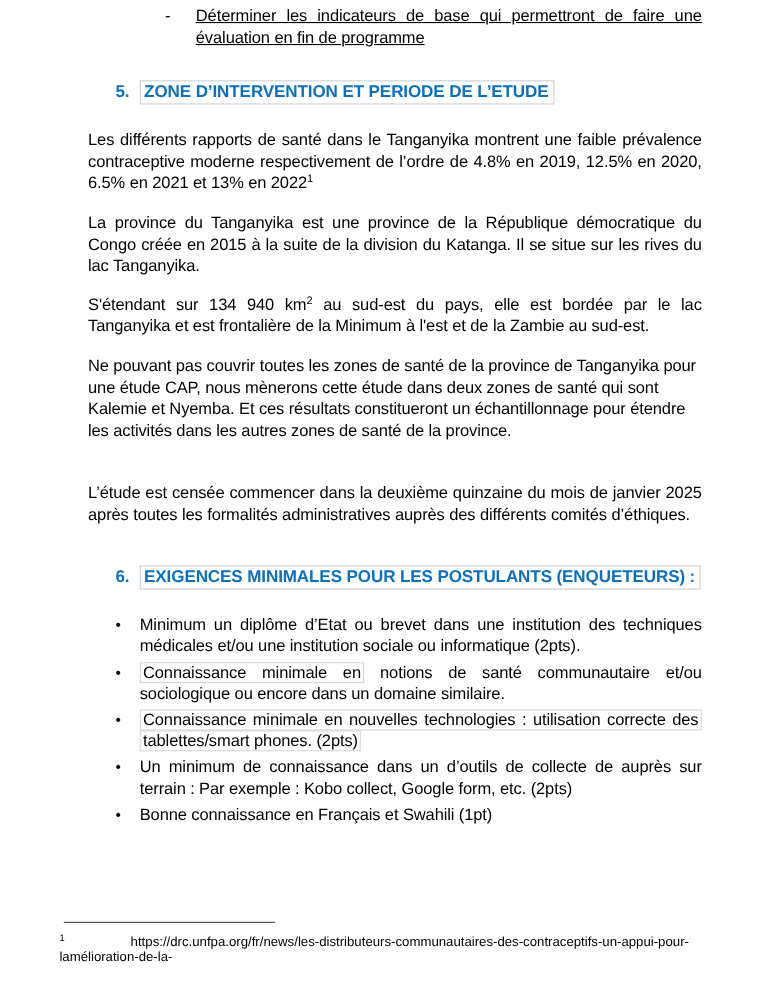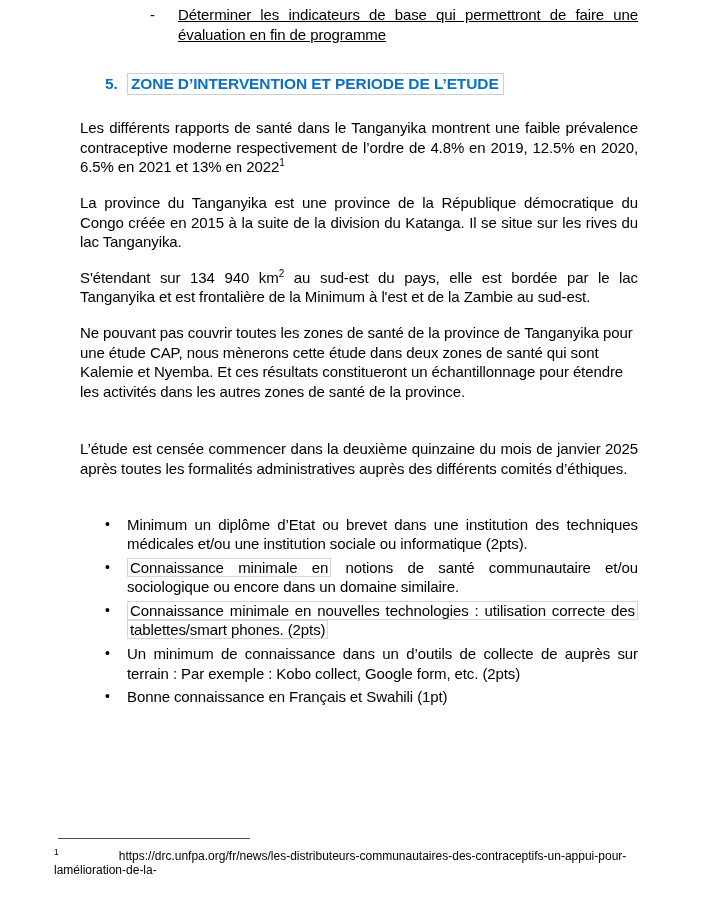--- a/index.html
+++ b/index.html
@@ -69,20 +69,23 @@
 
     <div class="para">La province du Tanganyika est une province de la République démocratique du Congo créée en 2015 à la suite de la division du Katanga. Il se situe sur les rives du lac Tanganyika.</div>
 
     <div class="para"><span>S'étendant sur 134 940 km</span><sup class="fnref">2</sup><span> au sud-est du pays, elle est bordée par le lac Tanganyika et est frontalière de la Minimum à l'est et de la Zambie au sud-est.</span></div>
 
 
     <div class="para align-left p5">Ne pouvant pas couvrir toutes les zones de santé de la province de Tanganyika pour une étude CAP, nous mènerons cette étude dans deux zones de santé qui sont Kalemie et Nyemba. Et ces résultats constitueront un échantillonnage pour étendre les activités dans les autres zones de santé de la province.</div>
 
     <div class="para p6">L’étude est censée commencer dans la deuxième quinzaine du mois de janvier 2025 après toutes les formalités administratives auprès des différents comités d’éthiques.</div>
 
+    <div class="heading">
+      <span class="h-num">6.</span><span class="h-box">EXIGENCES MINIMALES POUR LES POSTULANTS (ENQUETEURS) :</span>
+    </div>
 
     <ul class="reqs">
       <li>
         <span class="b-marker">•</span>
         <div class="b-text">Minimum un diplôme d’Etat ou brevet dans une institution des techniques médicales et/ou une institution sociale ou informatique (2pts).</div>
       </li>
       <li>
         <span class="b-marker">•</span>
         <div class="b-text"><span class="boxed">Connaissance minimale en</span><span> notions de santé communautaire et/ou sociologique ou encore dans un domaine similaire.</span></div>
       </li>

